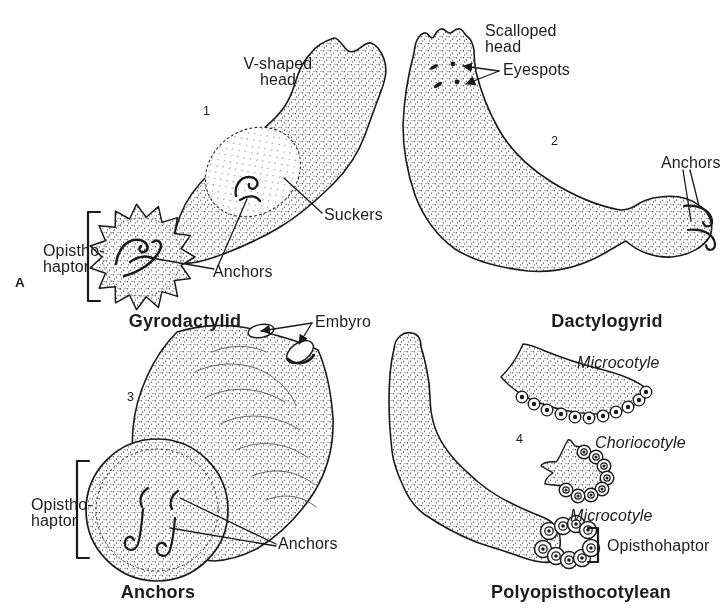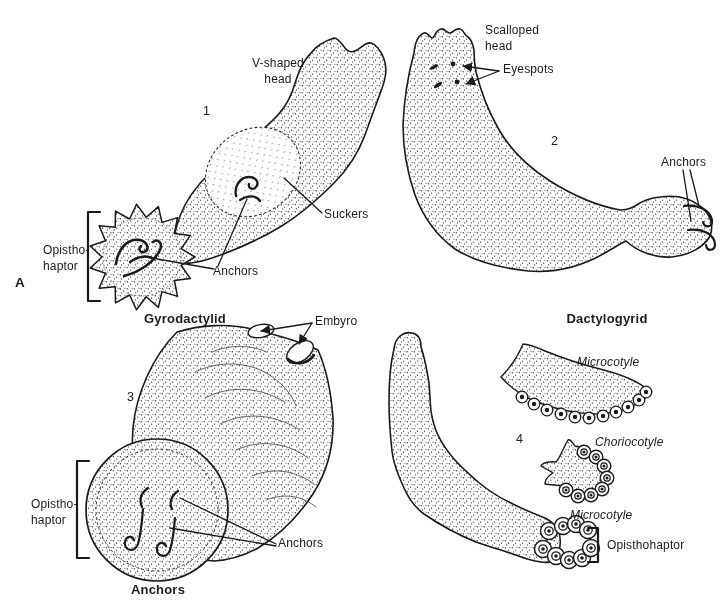--- a/index.html
+++ b/index.html
@@ -1,24 +1,24 @@
 <!DOCTYPE html>
 <html><head>
 <meta charset="utf-8">
 <style>
   html,body{margin:0;padding:0;background:#ffffff;}
   .fig{
     position:relative;width:727px;height:611px;background:#ffffff;
     font-family:"Liberation Sans", sans-serif;color:#1c1c1c;overflow:hidden;
   }
   .fig svg.art{position:absolute;left:0;top:0;}
-  .lbl{position:absolute;font-size:12px;line-height:15.5px;letter-spacing:.15px;white-space:nowrap;}
+  .lbl{position:absolute;font-size:16px;line-height:15.5px;letter-spacing:.15px;white-space:nowrap;}
   .lbl .line{display:block;}
   .centered{text-align:center;transform:translateX(-50%);}
-  .caption{position:absolute;font-size:13px;font-weight:bold;letter-spacing:.2px;transform:translateX(-50%);white-space:nowrap;}
+  .caption{position:absolute;font-size:18px;font-weight:bold;letter-spacing:.2px;transform:translateX(-50%);white-space:nowrap;}
   .num{position:absolute;font-size:12.5px;}
   .fig-letter{position:absolute;font-size:13.5px;font-weight:bold;}
   .italic{font-style:italic;}
 </style>
 </head>
 <body>
 
 <div class="fig">
 
   <svg class="art" width="727" height="611" viewBox="0 0 727 611">
@@ -252,14 +252,15 @@
     <span class="line">haptor</span>
   </div>
   <div class="lbl" style="left:278px;top:536px">Anchors</div>
   <div class="caption" style="left:158px;top:582px">Anchors</div>
 
   <div class="lbl italic" style="left:577px;top:355px">Microcotyle</div>
   <div class="num" style="left:516px;top:432px">4</div>
   <div class="lbl italic" style="left:595px;top:435px">Choriocotyle</div>
   <div class="lbl italic" style="left:570px;top:508px">Microcotyle</div>
   <div class="lbl" style="left:607px;top:538px">Opisthohaptor</div>
+  <div class="caption" style="left:581px;top:582px">Polyopisthocotylean</div>
 
 </div>
 
 </body></html>

